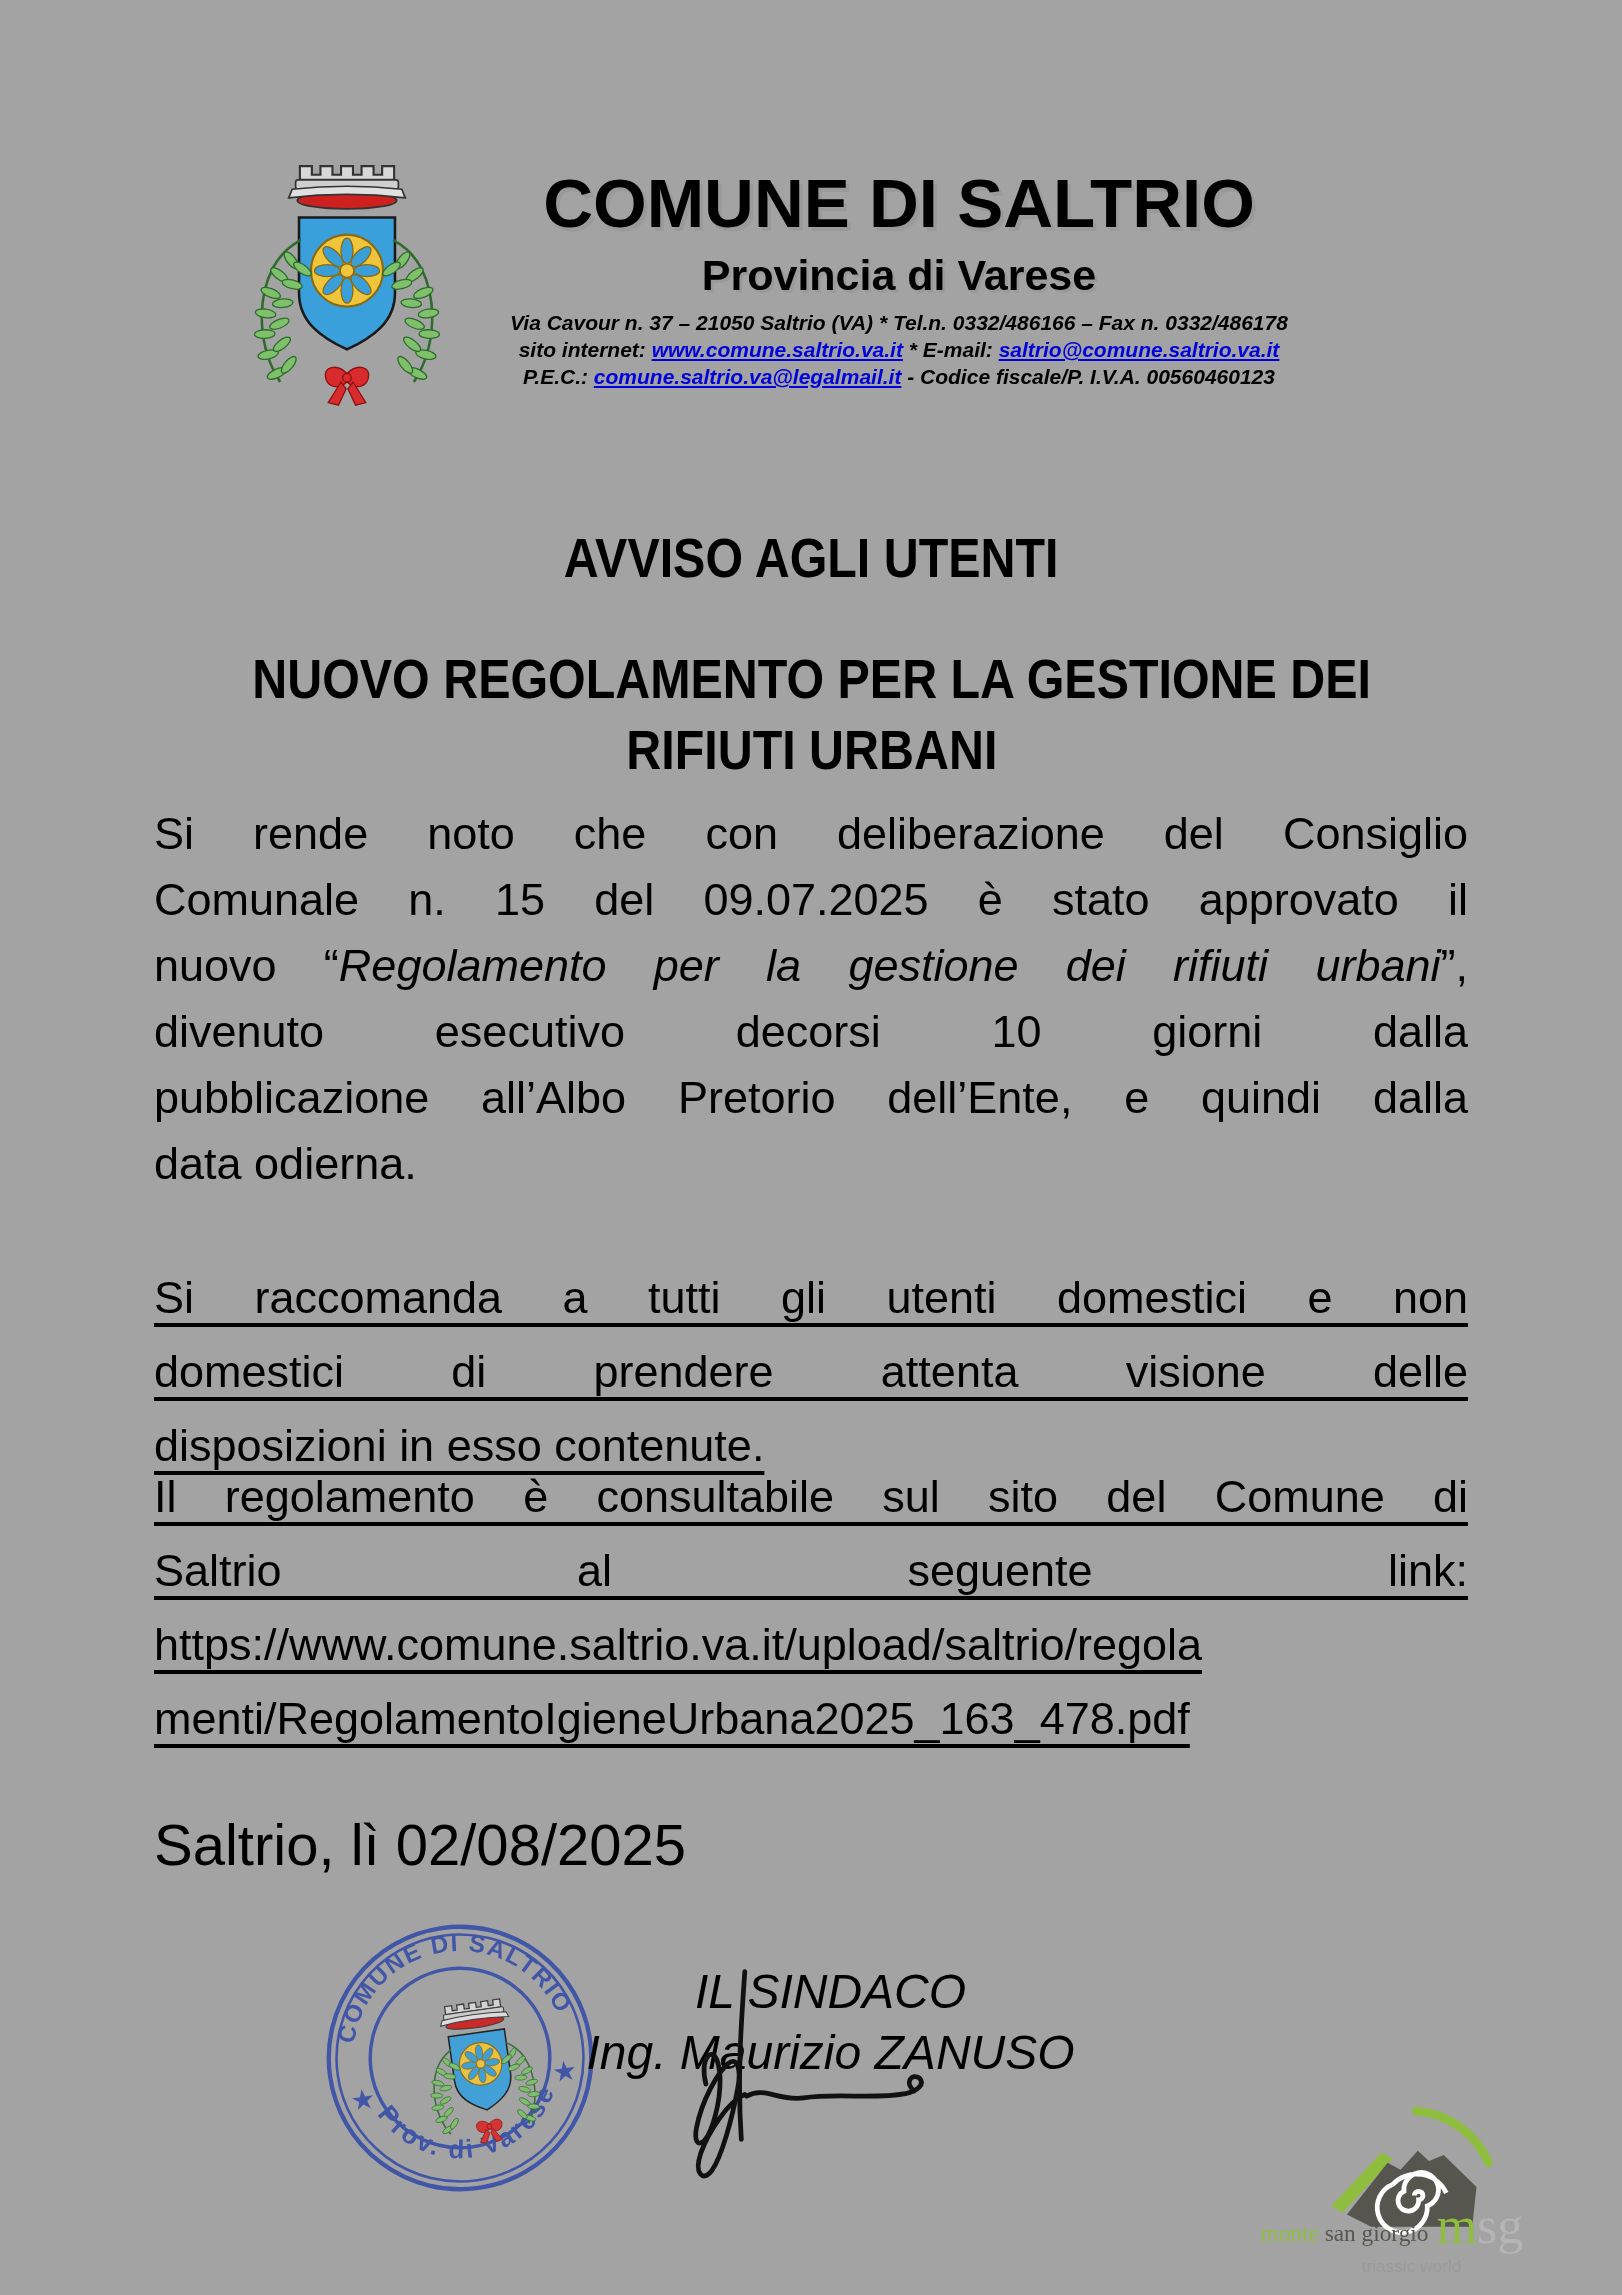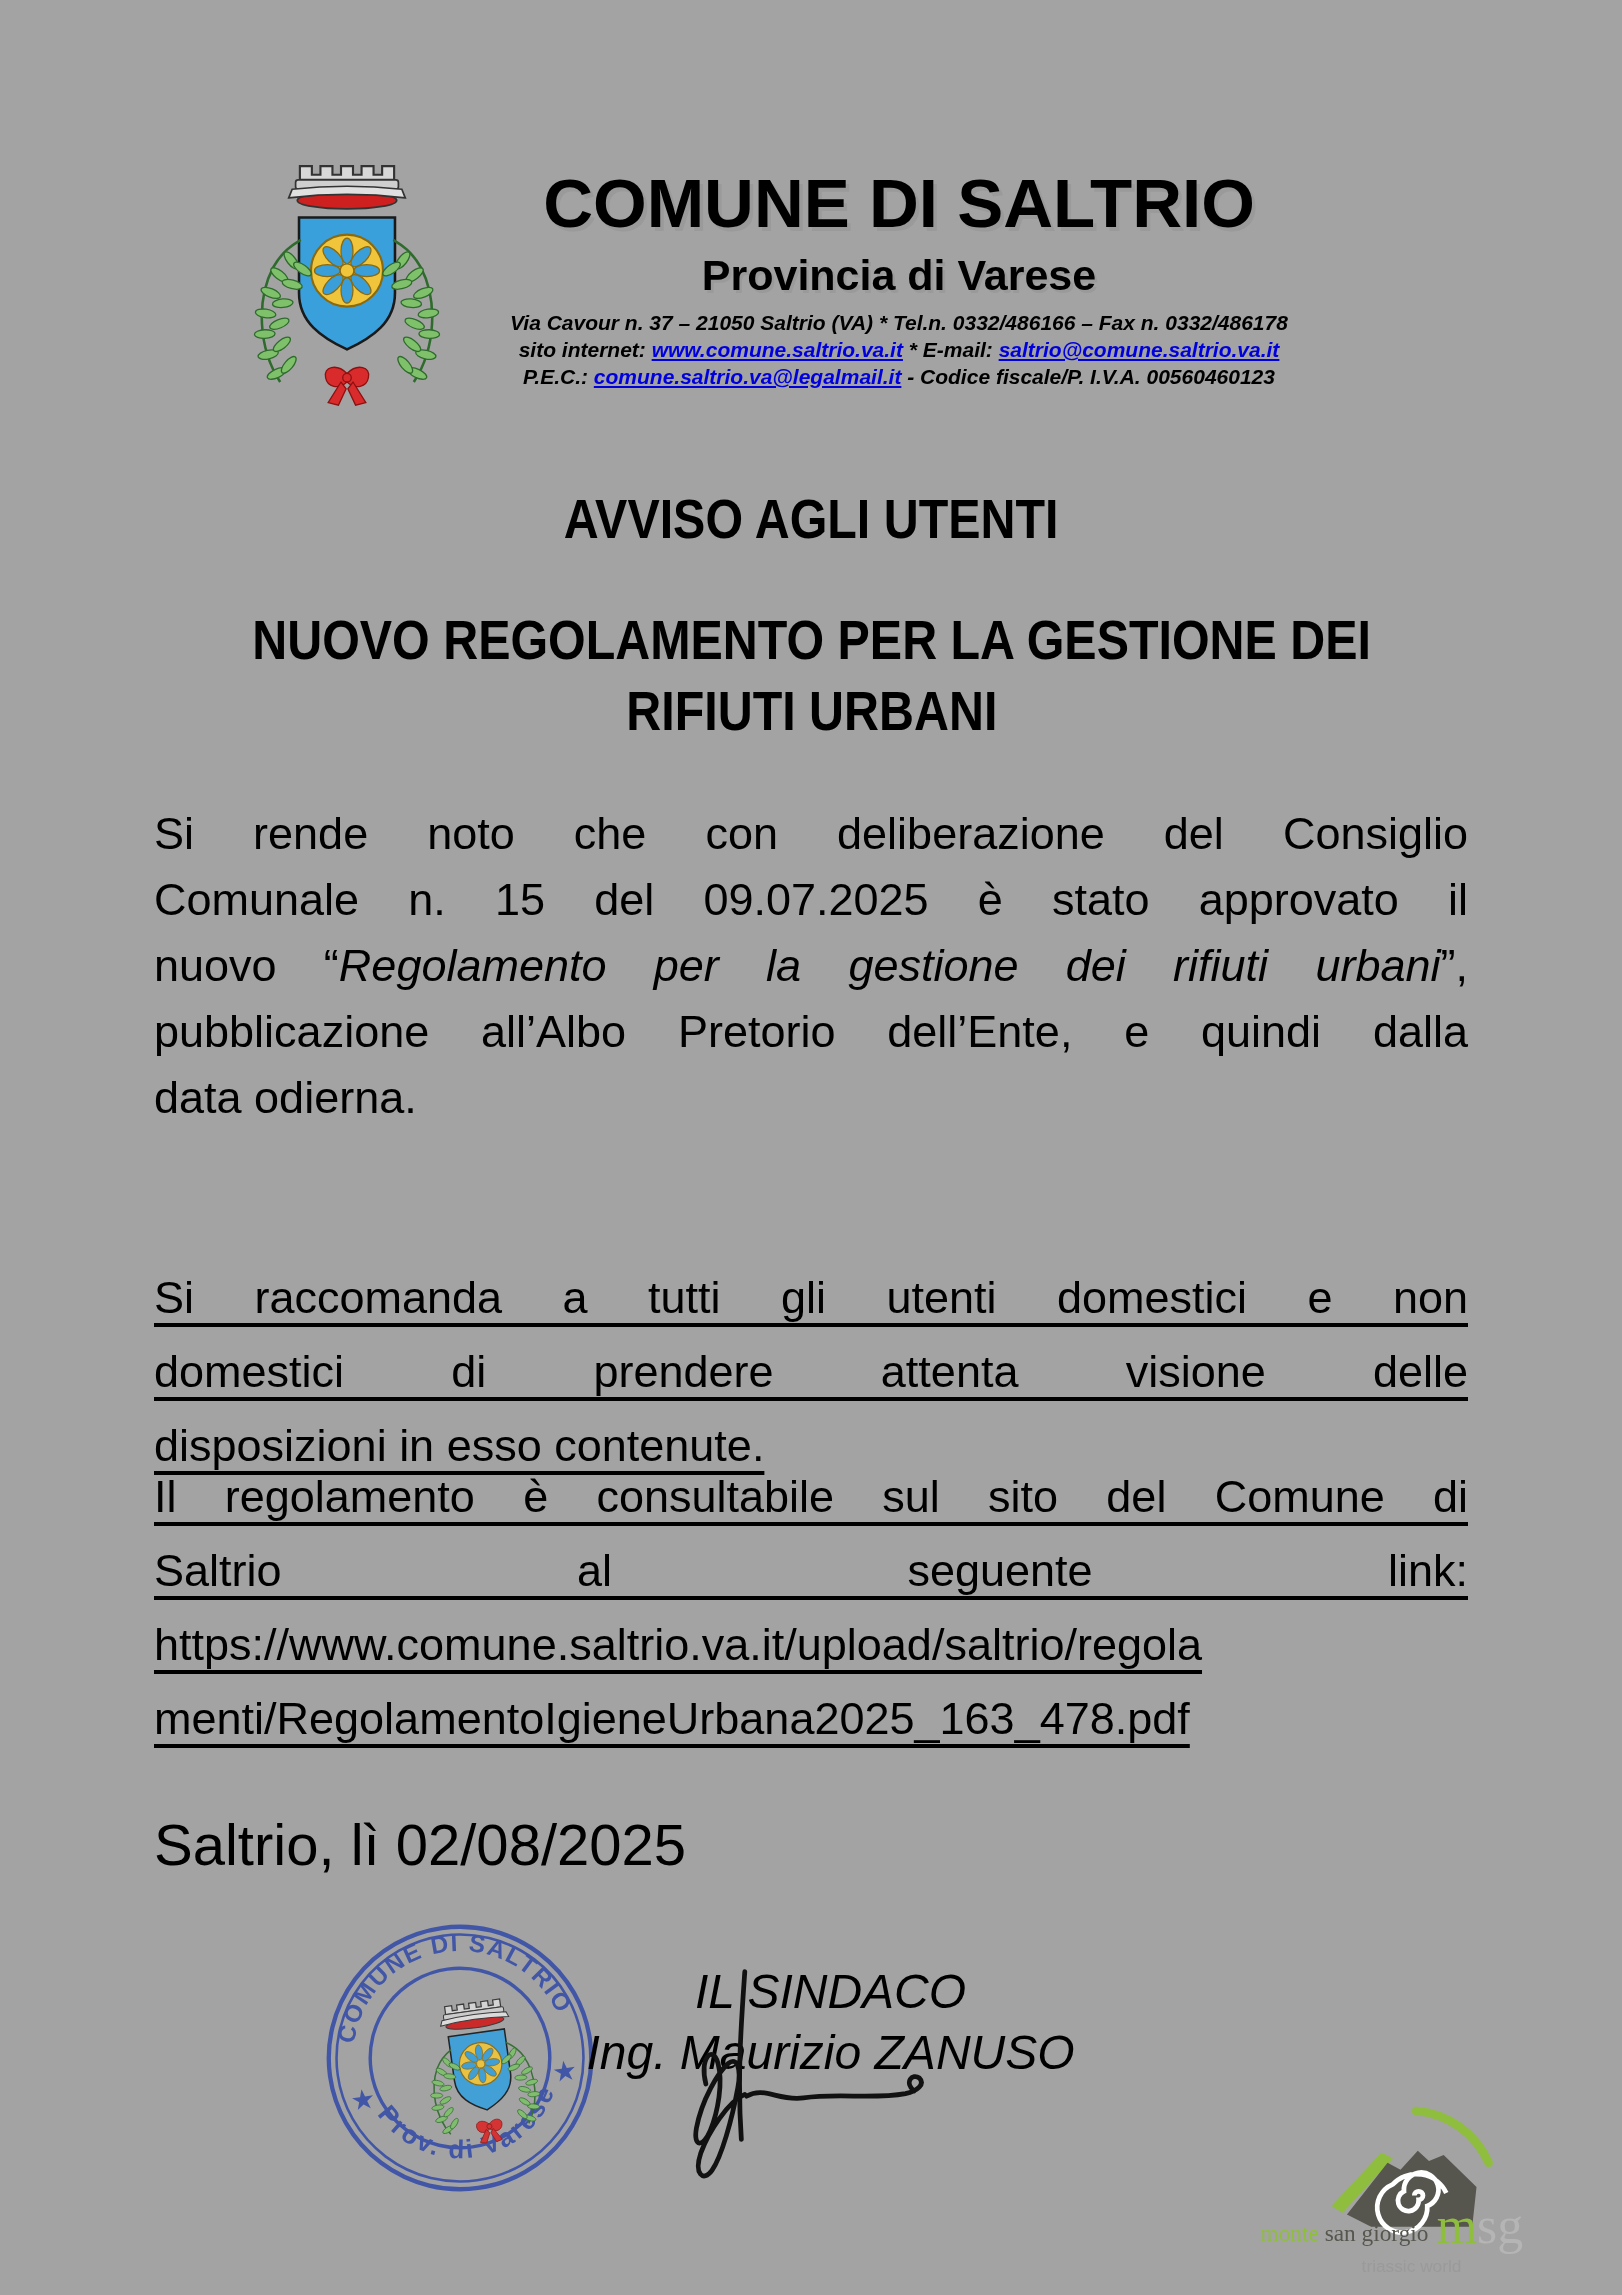--- a/index.html
+++ b/index.html
@@ -16,21 +16,21 @@
     text-shadow:3.5px 3.5px 0 #9a9a9a;
   }
   .province {
     margin-top:15.6px; font-size:43px; line-height:43px; font-weight:bold;
     text-shadow:2.6px 2.6px 0 #9a9a9a;
   }
   .contacts { margin-top:12px; font-size:21px; line-height:27px; font-weight:bold; font-style:italic; }
   .contacts a, .blue-link { color:#0000dd; text-decoration:underline; cursor:pointer; }
   
   .h-avviso, .h-nuovo {
-    position:absolute; left:0; width:1623px; text-align:center; font-weight:bold;
+    position:absolute; left:0; width:1623px; text-align:center; font-weight:bold;margin-top:39px;
   }
   .h-avviso { top:487px; font-size:55px; line-height:64px; }
   .h-nuovo  { top:605px; font-size:55px; line-height:71px; }
   .squeeze { display:inline-block; transform:scaleX(0.88); transform-origin:center; white-space:nowrap; }
   
   .par { position:absolute; left:154px; width:1314px; font-size:45px; line-height:66px; }
   .par .ln { text-align:justify; text-align-last:justify; }
   .par .ln.last { text-align-last:left; }
   .underlined .ln { text-decoration:underline; text-decoration-thickness:4.3px; text-underline-offset:9.5px;margin-top:8px; }
   .it { font-style:italic; }
@@ -145,20 +145,21 @@
   </div>
   <div class="h-nuovo">
     <div><span class="squeeze">NUOVO REGOLAMENTO PER LA GESTIONE DEI</span></div>
     <div><span class="squeeze">RIFIUTI URBANI</span></div>
   </div>
 
   <div class="par p1">
     <div class="ln">Si rende noto che con deliberazione del Consiglio</div>
     <div class="ln">Comunale n. 15 del 09.07.2025 è stato approvato il</div>
     <div class="ln"><span>nuovo “</span><span class="it">Regolamento per la gestione dei rifiuti urbani</span><span>”,</span></div>
+    <div class="ln">divenuto esecutivo decorsi 10 giorni dalla</div>
     <div class="ln">pubblicazione all’Albo Pretorio dell’Ente, e quindi dalla</div>
     <div class="ln last">data odierna.</div>
   </div>
 
   <div class="par p2 underlined">
     <div class="ln">Si raccomanda a tutti gli utenti domestici e non</div>
     <div class="ln">domestici di prendere attenta visione delle</div>
     <div class="ln last">disposizioni in esso contenute.</div>
   </div>
 

